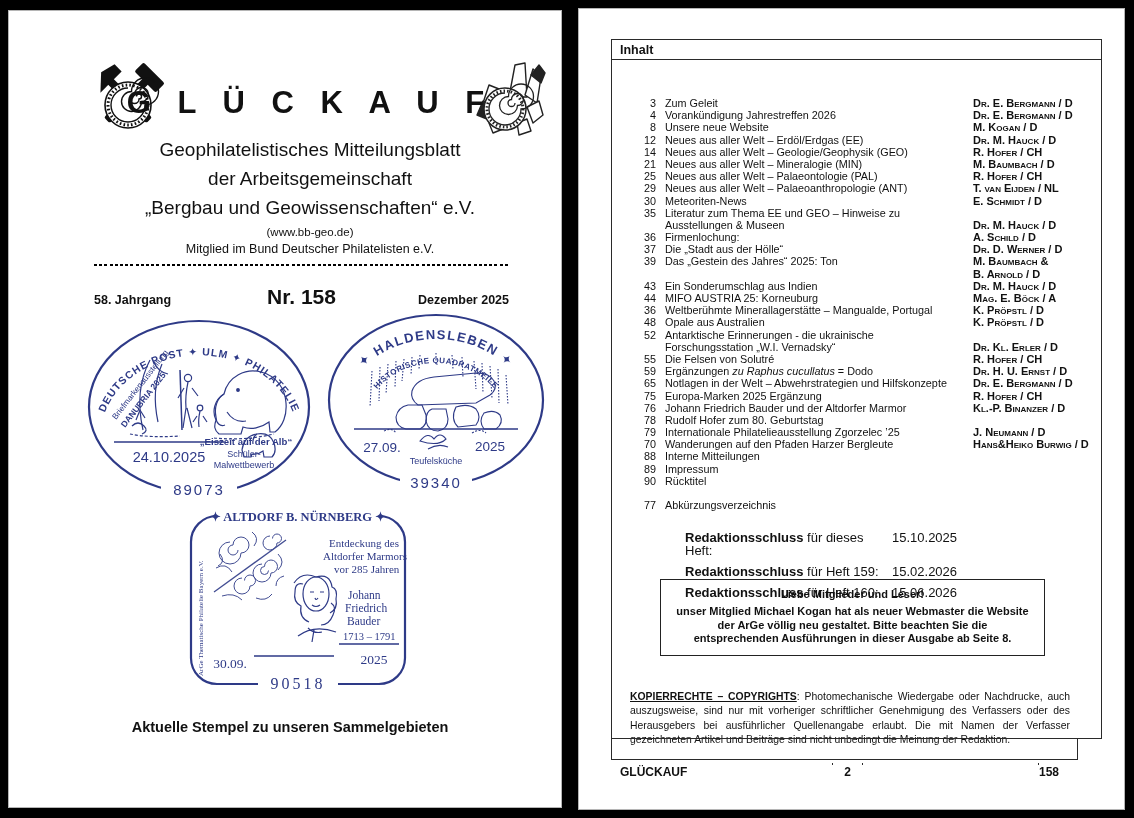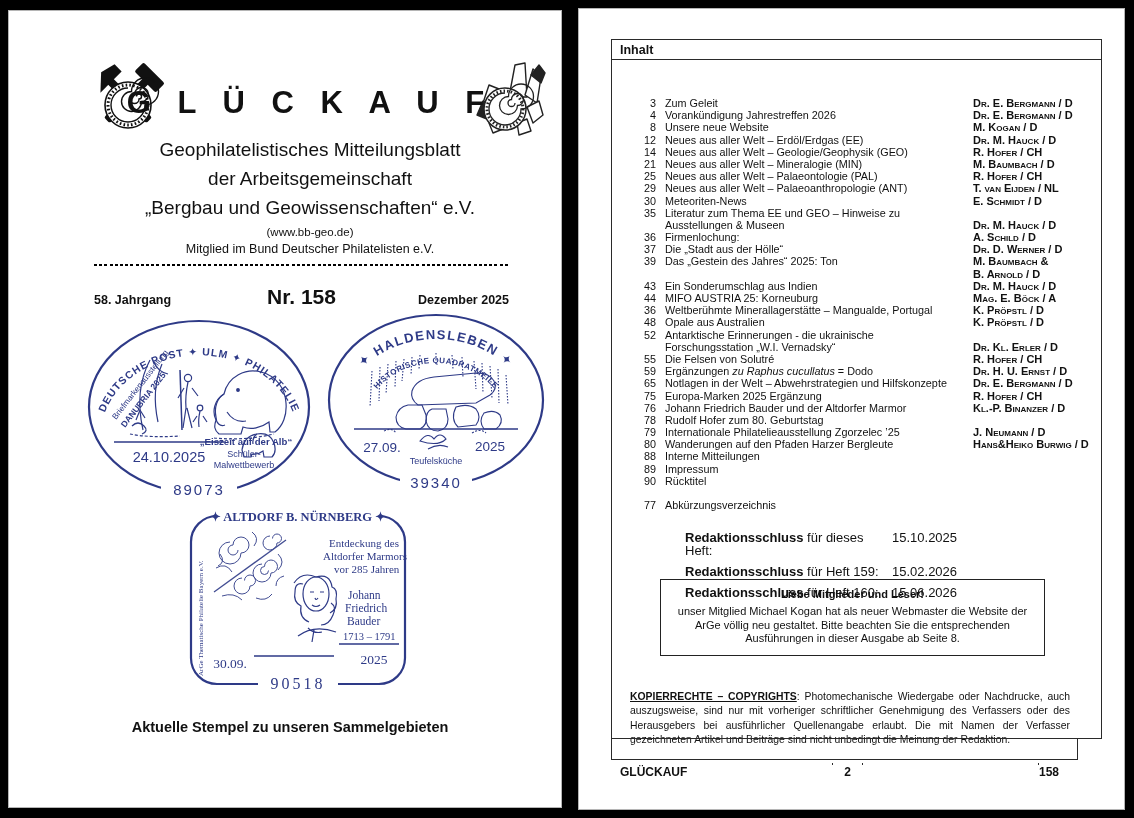--- a/index.html
+++ b/index.html
@@ -46,21 +46,21 @@
   .toc-title{margin-left:9px;flex:1;white-space:nowrap;overflow:hidden;}
   .toc-author{width:128px;flex:none;font-weight:bold;font-variant:small-caps;
               white-space:nowrap;font-size:11px;}
   .red-block{position:absolute;left:73px;top:483px;}
   .red-row{display:flex;font-size:13px;line-height:13px;margin-top:8px;}
   .red-left{width:207px;}
   .red-label{font-weight:bold;}
   .notice-box{position:absolute;left:48px;top:539px;width:385px;box-sizing:border-box;
               border:1.5px solid #222;padding:8px 14px 9px;text-align:center;}
   .notice-title{font-weight:bold;font-size:11px;margin-bottom:5px;}
-  .notice-body{font-weight:normal;font-size:11px;line-height:13.5px;}
+  .notice-body{font-weight:bold;font-size:11px;line-height:13.5px;}
   .copyright{position:absolute;left:18px;top:650px;width:440px;font-size:10.4px;
              line-height:14.4px;text-align:justify;}
   .cp-lead{font-weight:bold;text-decoration:underline;}
   .footer-bar{position:absolute;left:32px;top:729px;width:467px;height:22px;
               border:1.5px solid #2a2a2a;box-sizing:border-box;display:flex;}
   .footer-bar>div{border-right:1.5px solid #2a2a2a;box-sizing:border-box;
                   font-weight:bold;font-size:12px;padding-top:2px;margin-top:24px;}
   .fc-title{width:221px;padding-left:8px;}
   .fc-num{width:30px;text-align:center;}
   .fc-blank{width:176px;}
@@ -380,21 +380,21 @@
           <span class="toc-page">78</span>
           <span class="toc-title">Rudolf Hofer zum 80. Geburtstag</span>
           <span class="toc-author"></span>
         </div>
         <div class="toc-row">
           <span class="toc-page">79</span>
           <span class="toc-title">Internationale Philatelieausstellung Zgorzelec ’25</span>
           <span class="toc-author">J. Neumann / D</span>
         </div>
         <div class="toc-row">
-          <span class="toc-page">80</span>
+          <span class="toc-page">70</span>
           <span class="toc-title">Wanderungen auf den Pfaden Harzer Bergleute</span>
           <span class="toc-author">Hans&amp;Heiko Burwig / D</span>
         </div>
         <div class="toc-row">
           <span class="toc-page">88</span>
           <span class="toc-title">Interne Mitteilungen</span>
           <span class="toc-author"></span>
         </div>
         <div class="toc-row">
           <span class="toc-page">89</span>

